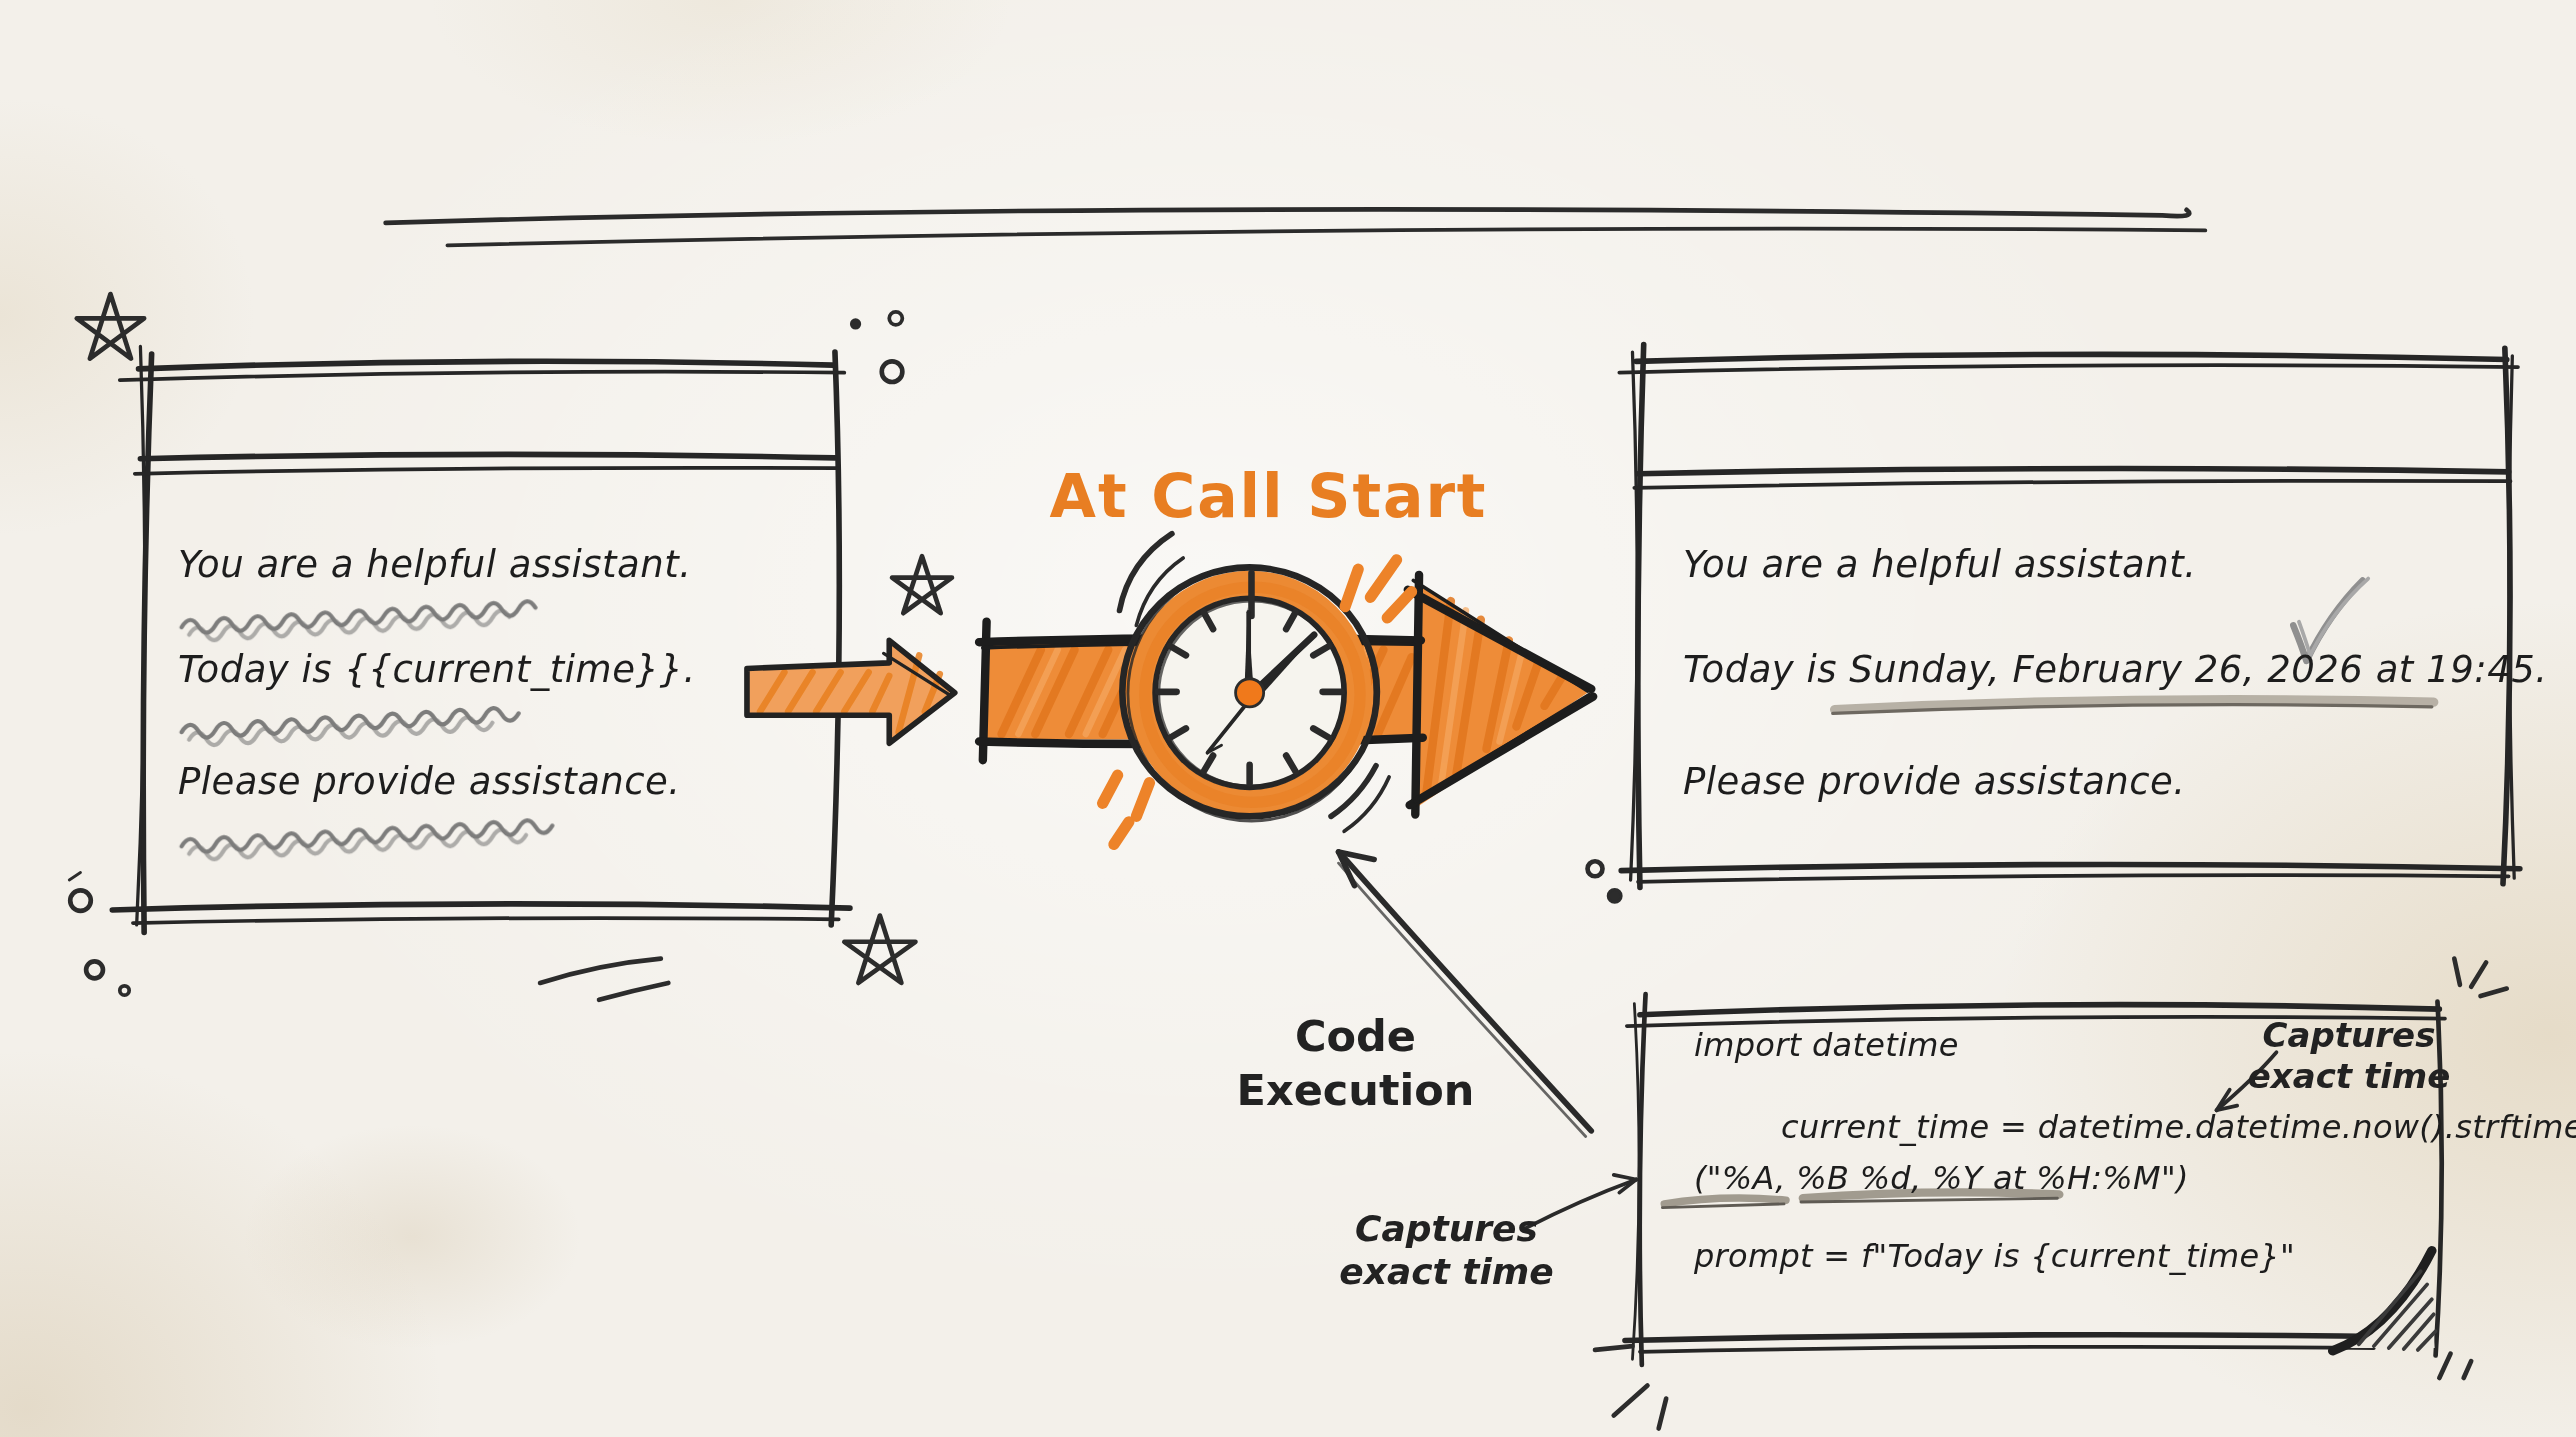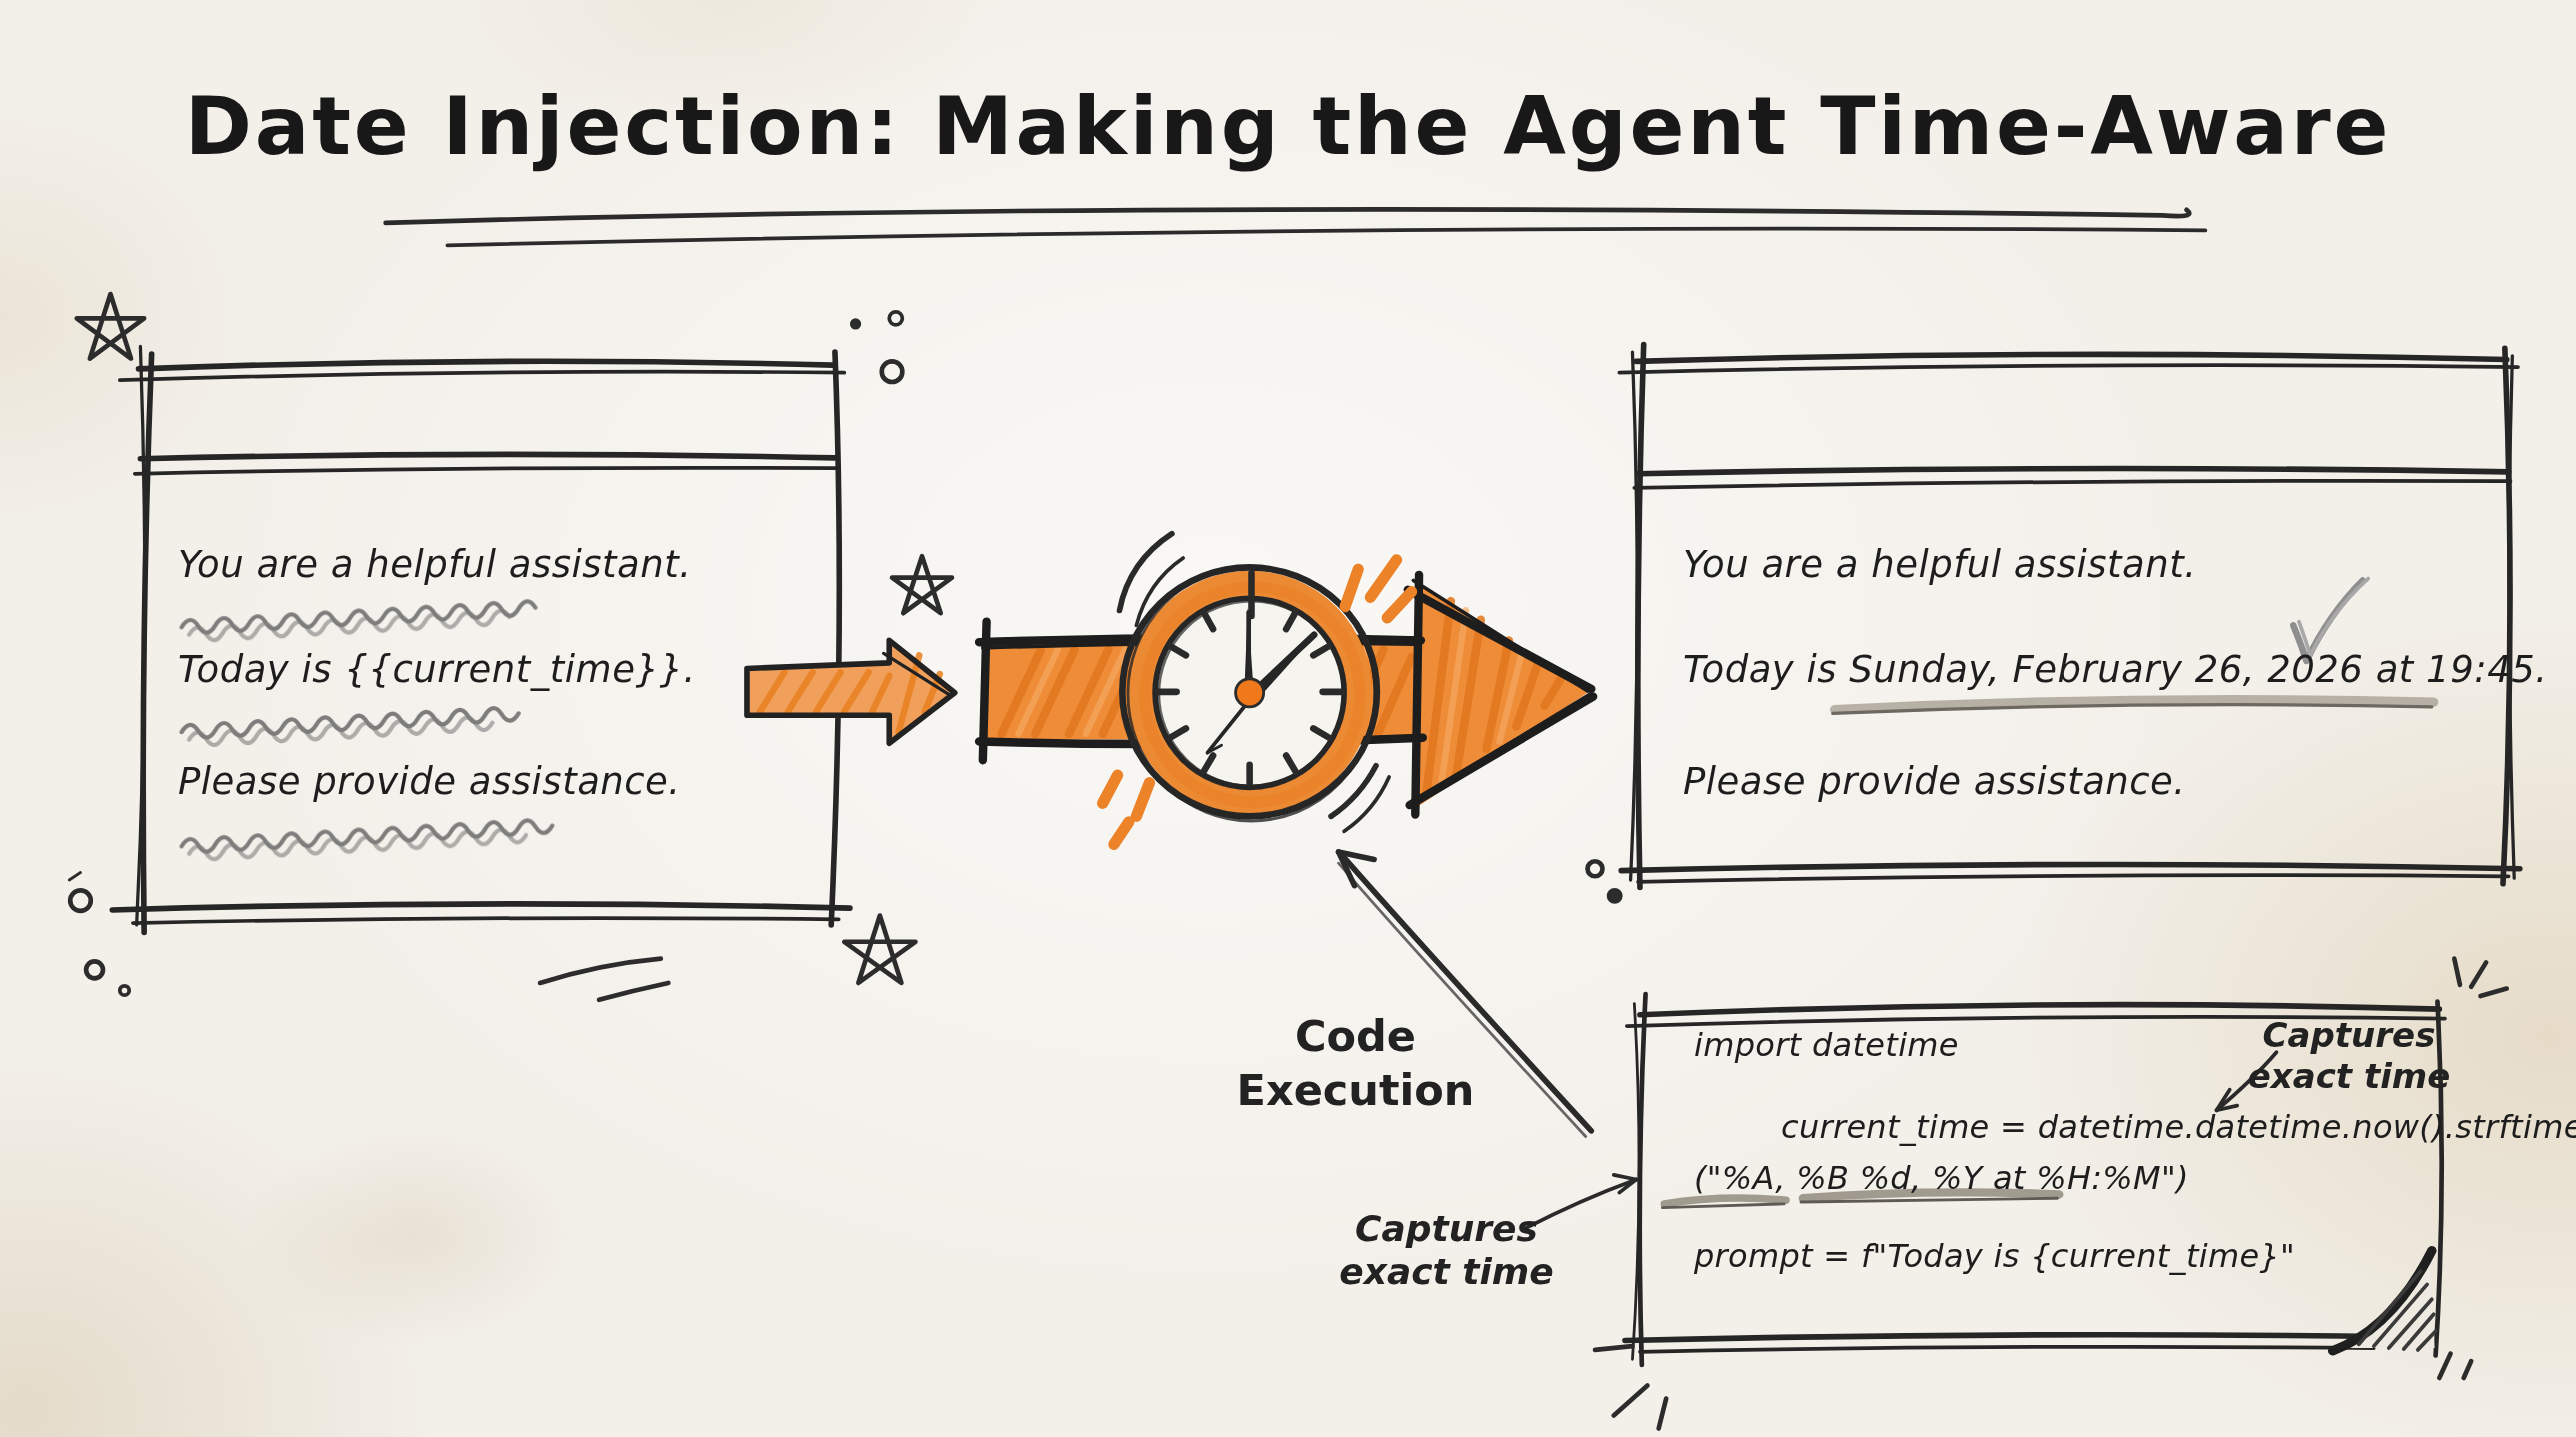--- a/index.html
+++ b/index.html
@@ -263,26 +263,26 @@
       <path d="M1748,1260 L1730,1274"></path>
     </g>
 
     <g stroke="#2a2a2a" stroke-width="4">
       <path d="M2432,1124 Q2408,1152 2368,1186"></path>
       <path d="M2368,1186 L2390,1181"></path>
       <path d="M2368,1186 L2382,1164"></path>
     </g>
   </svg>
 
-  <div class="txt title">Date Injection: Making the Agent Time-Aware</div>
 
   <div class="txt hand" style="left:178px;top:543px;">You are a helpful assistant.</div>
   <div class="txt hand" style="left:178px;top:648px;">Today is {{current_time}}.</div>
   <div class="txt hand" style="left:178px;top:760px;">Please provide assistance.</div>
 
+  <div class="txt callstart accent">At Call Start</div>
 
   <div class="txt hand" style="left:1683px;top:543px;">You are a helpful assistant.</div>
   <div class="txt hand" style="left:1683px;top:648px;">Today is Sunday, February 26, 2026 at 19:45.</div>
   <div class="txt hand" style="left:1683px;top:760px;">Please provide assistance.</div>
 
   <div class="txt code" style="left:1668px;top:1026px;">import datetime</div>
   <div class="txt code" style="left:1755px;top:1108px;">current_time = datetime.datetime.now().strftime</div>
   <div class="txt code" style="left:1668px;top:1159px;">("%A, %B %d, %Y at %H:%M")</div>
   <div class="txt code" style="left:1668px;top:1237px;">prompt = f"Today is {current_time}"</div>
 

